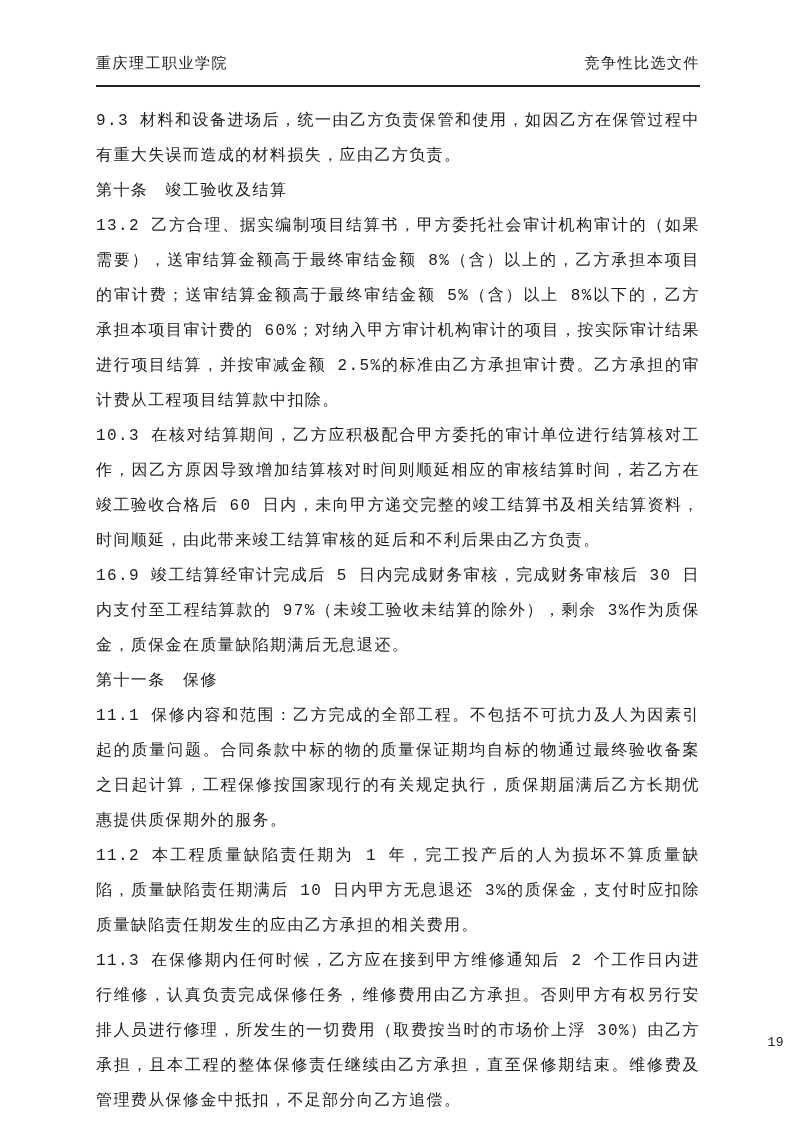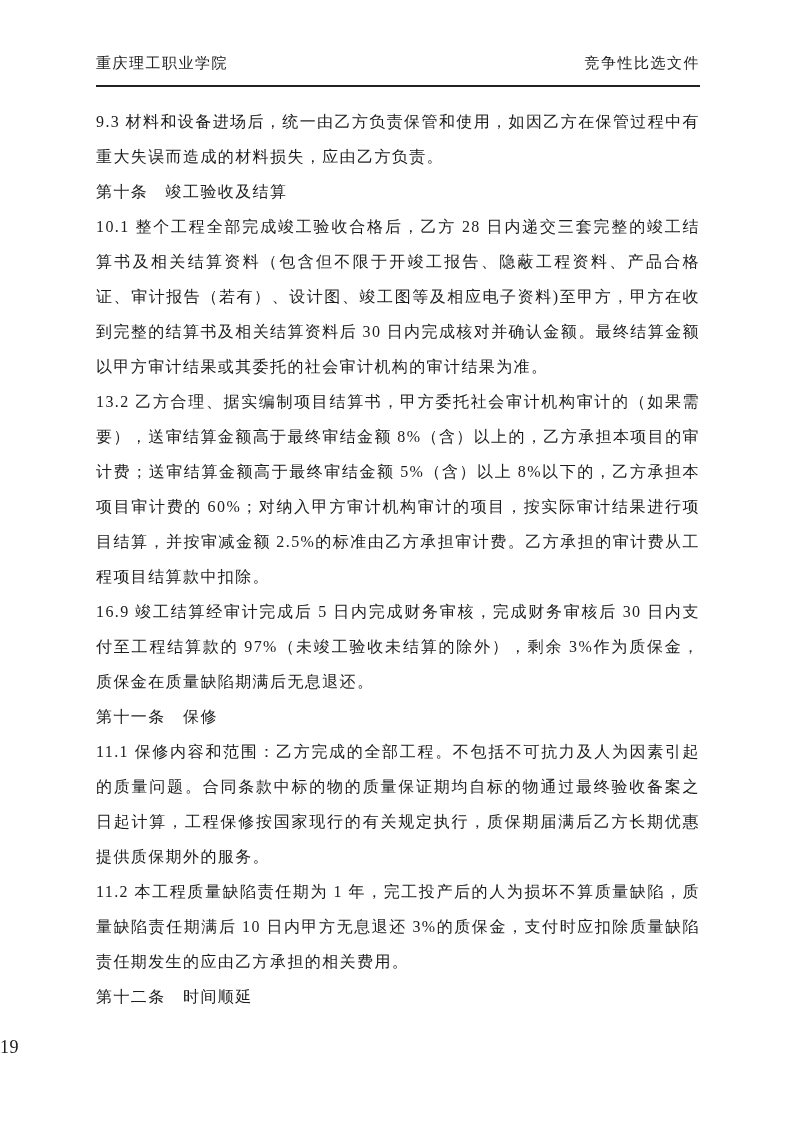--- a/index.html
+++ b/index.html
@@ -2,21 +2,21 @@
 <html><head>
 <meta charset="utf-8">
 <style>
   * { margin: 0; padding: 0; box-sizing: border-box; }
   html, body { background: #ffffff; }
   .page {
     width: 784px;
     height: 1122px;
     background: #ffffff;
     position: relative;
-    font-family: Liberation Serif, serif;
+    font-family: Liberation Mono, monospace;
     color: #1c1c1c;
     overflow: hidden;
   }
   .header {
     margin: 0 84px 0 96px;
     padding-top: 54px;
     padding-bottom: 12px;
     display: flex;
     justify-content: space-between;
     align-items: flex-end;
@@ -32,45 +32,46 @@
   }
   .content p {
     text-align: justify;
     text-align-last: left;
   }
   .content p.heading {
     text-align: center;
   }
   .page-number {
     position: absolute;
-    bottom: 64px;
+    bottom: 72px;
     left: 0;
     width: 100%;
-    text-align: left;
-    font-size: 18px;
+    text-align: right;
+    font-size: 13px;
     letter-spacing: 0.5px;
   }
 </style>
 </head>
 <body>
 
 <div class="page">
 
   <div class="header">
     <span>重庆理工职业学院</span>
     <span>竞争性比选文件</span>
   </div>
 
   <div class="content">
     <p>9.3 材料和设备进场后，统一由乙方负责保管和使用，如因乙方在保管过程中有重大失误而造成的材料损失，应由乙方负责。</p>
     <p class="heading">第十条　竣工验收及结算</p>
-    <p>10.1 整个工程全部完成竣工验收合格后，乙方 28 日内递交三套完整的竣工结算书及相关结算资料（包含但不限于开竣工报告、隐蔽工程资料、产品合格证、审计报告（若有）、设计图、竣工图等及相应电子资料)至甲方，甲方在收到完整的结算书及相关结算资料后 30 日内完成核对并确认金额。最终结算金额以甲方审计结果或其委托的社会审计机构的审计结果为准。</p>
     <p>13.2 乙方合理、据实编制项目结算书，甲方委托社会审计机构审计的（如果需要），送审结算金额高于最终审结金额 8%（含）以上的，乙方承担本项目的审计费；送审结算金额高于最终审结金额 5%（含）以上 8%以下的，乙方承担本项目审计费的 60%；对纳入甲方审计机构审计的项目，按实际审计结果进行项目结算，并按审减金额 2.5%的标准由乙方承担审计费。乙方承担的审计费从工程项目结算款中扣除。</p>
+    <p>10.3 在核对结算期间，乙方应积极配合甲方委托的审计单位进行结算核对工作，因乙方原因导致增加结算核对时间则顺延相应的审核结算时间，若乙方在竣工验收合格后 60 日内，未向甲方递交完整的竣工结算书及相关结算资料，时间顺延，由此带来竣工结算审核的延后和不利后果由乙方负责。</p>
     <p>16.9 竣工结算经审计完成后 5 日内完成财务审核，完成财务审核后 30 日内支付至工程结算款的 97%（未竣工验收未结算的除外），剩余 3%作为质保金，质保金在质量缺陷期满后无息退还。</p>
     <p class="heading">第十一条　保修</p>
     <p>11.1 保修内容和范围：乙方完成的全部工程。不包括不可抗力及人为因素引起的质量问题。合同条款中标的物的质量保证期均自标的物通过最终验收备案之日起计算，工程保修按国家现行的有关规定执行，质保期届满后乙方长期优惠提供质保期外的服务。</p>
     <p>11.2 本工程质量缺陷责任期为 1 年，完工投产后的人为损坏不算质量缺陷，质量缺陷责任期满后 10 日内甲方无息退还 3%的质保金，支付时应扣除质量缺陷责任期发生的应由乙方承担的相关费用。</p>
+    <p>11.3 在保修期内任何时候，乙方应在接到甲方维修通知后 2 个工作日内进行维修，认真负责完成保修任务，维修费用由乙方承担。否则甲方有权另行安排人员进行修理，所发生的一切费用（取费按当时的市场价上浮 30%）由乙方承担，且本工程的整体保修责任继续由乙方承担，直至保修期结束。维修费及管理费从保修金中抵扣，不足部分向乙方追偿。</p>
     <p class="heading">第十二条　时间顺延</p>
   </div>
 
   <div class="page-number">19</div>
 
 </div>
 
 </body></html>

